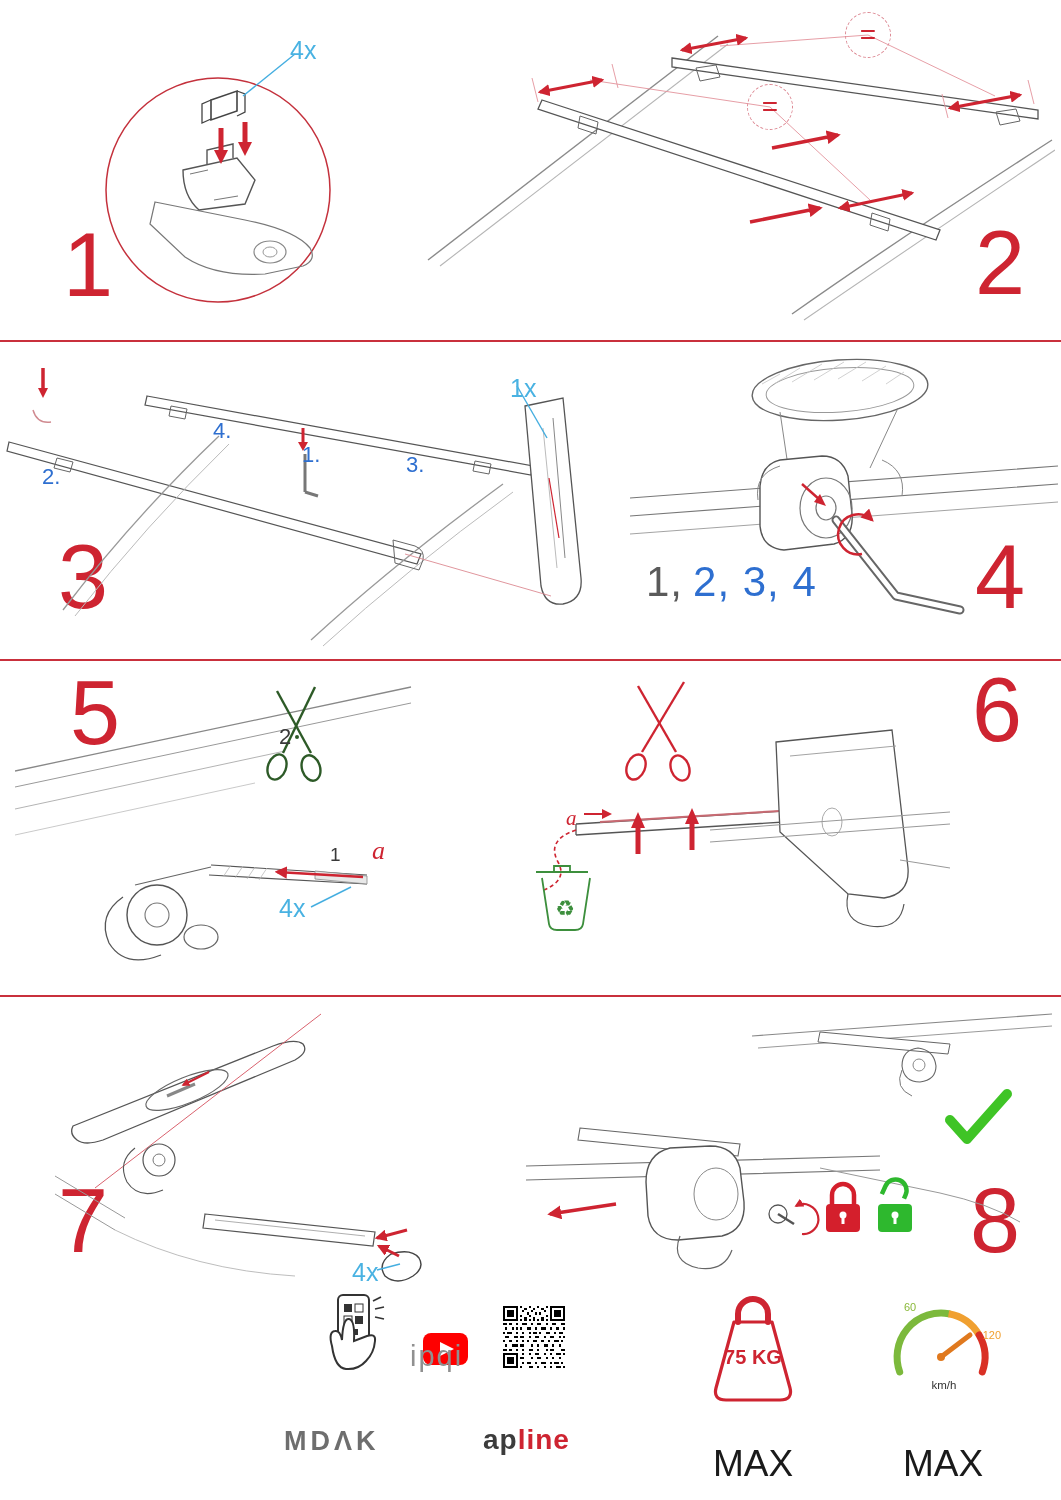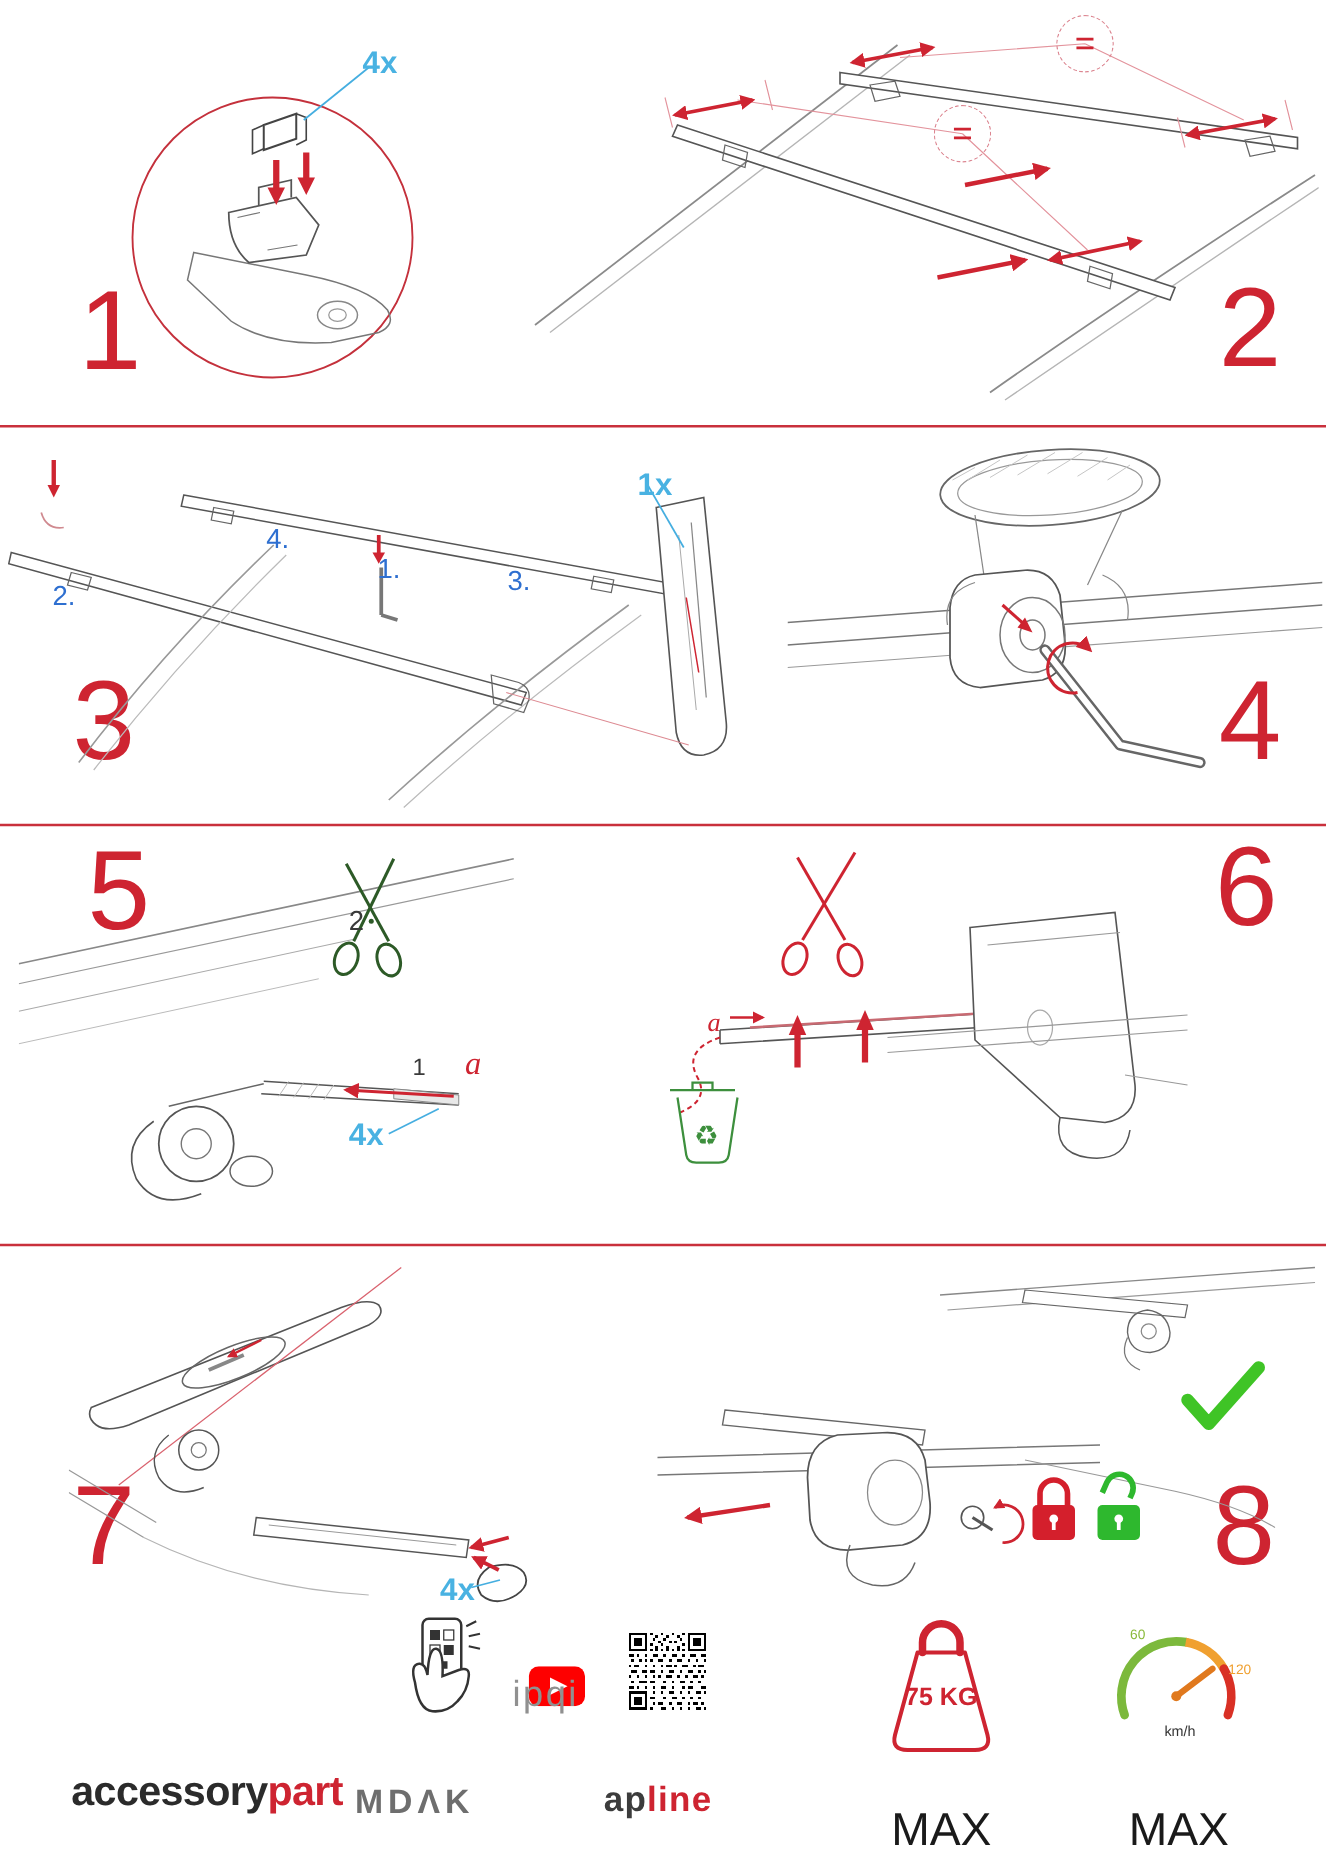--- a/index.html
+++ b/index.html
@@ -2,21 +2,21 @@
 <html><head>
 <meta charset="utf-8">
 <style>
   * { margin:0; padding:0; box-sizing:border-box; }
   html,body { background:#ffffff; }
   body { font-family:"Liberation Sans", sans-serif; }
   .page { position:relative; width:1061px; height:1500px; background:#fff; margin:0 auto; overflow:hidden; }
   .abs { position:absolute; }
   .divider { position:absolute; left:0; width:100%; height:2px; background:#c9303c; }
   .step-num { position:absolute; font-size:90px; font-weight:300; line-height:1; color:#ce2431; letter-spacing:-2px; }
-  .qty { position:absolute; color:#49b2e2; font-size:25px;font-weight:bold; }
+  .qty { position:absolute; color:#49b2e2; font-size:25px; }
   .blue-sub { position:absolute; color:#2e6fd0; font-size:22px; }
   .dark-label { position:absolute; color:#3a3a3a; }
   .red-serif { position:absolute; color:#ce2431; font-family:"Liberation Serif", serif; font-style:italic; }
   .eq-badge { position:absolute; width:46px; height:46px; border:1.6px dashed #dc8691; border-radius:50%;
               display:flex; align-items:center; justify-content:center; color:#ce2431; font-size:28px; }
   .seq { position:absolute; font-size:42px; letter-spacing:1px; }
   .seq .done { color:#5a5a5a; }
   .seq .todo { color:#2e6fd0; margin-left:10px; }
   .product-name { position:absolute; left:56px; top:1322px; font-size:57px; font-weight:600; color:#26225c; letter-spacing:1px; }
   .brand { position:absolute; left:57px; top:1414px; font-size:33px; font-weight:700; letter-spacing:-0.5px; }
@@ -161,20 +161,23 @@
     <g fill="#ce2431">
       <line x1="172" y1="136" x2="190" y2="152" stroke="#ce2431" stroke-width="2.5"></line>
       <polygon points="196,158 184,154 190,146"></polygon>
     </g>
     <g>
       <path d="M206 172 L266 248 L330 262" stroke="#666" stroke-width="9" fill="none" stroke-linejoin="round" stroke-linecap="round"></path>
       <path d="M206 172 L266 248 L330 262" stroke="#fff" stroke-width="5" fill="none" stroke-linejoin="round" stroke-linecap="round"></path>
     </g>
     <path d="M232 206 a20 20 0 1 1 10 -34" fill="none" stroke="#ce2431" stroke-width="2.5" marker-end="url(#ar4)"></path>
   </svg>
+  <div class="seq" style="left:646px; top:558px;">
+    <span class="done">1,</span><span class="todo">2, 3, 4</span>
+  </div>
 
   <div class="divider" style="top:659px;"></div>
 
   <div class="step-num" style="left:70px; top:668px;">5</div>
   <div class="step-num" style="left:972px; top:665px;">6</div>
 
   <svg class="abs" style="left:15px; top:675px;" width="400" height="315" viewBox="0 0 400 315">
     <defs>
       <marker id="ar5" viewBox="0 0 10 10" refX="8" refY="5" markerWidth="5" markerHeight="5" orient="auto-start-reverse">
         <path d="M0 0L10 5L0 10z" fill="#ce2431"></path>
@@ -309,23 +312,20 @@
       <rect x="321.5" y="207" width="3" height="9" fill="#fff"></rect>
     </g>
     <g>
       <path d="M364 196 v-9 a11 11 0 0 1 22 0 v4" fill="none" stroke="#2eb82e" stroke-width="4.5" transform="rotate(24 386 186)"></path>
       <rect x="358" y="196" width="34" height="28" rx="4" fill="#2eb82e"></rect>
       <circle cx="375" cy="207" r="3.5" fill="#fff"></circle>
       <rect x="373.5" y="207" width="3" height="9" fill="#fff"></rect>
     </g>
   </svg>
 
-  <div class="brand">
-    <span class="dark">accessory</span><span class="red">part</span>
-  </div>
 
   <svg class="abs" style="left:318px; top:1292px;" width="68" height="85" viewBox="0 0 68 85">
     <rect x="20" y="3" width="31" height="52" rx="5" fill="#fff" stroke="#333" stroke-width="2"></rect>
     <rect x="26" y="12" width="8" height="8" fill="#333"></rect>
     <rect x="37" y="12" width="8" height="8" fill="none" stroke="#333"></rect>
     <rect x="26" y="24" width="8" height="8" fill="none" stroke="#333"></rect>
     <rect x="37" y="24" width="8" height="8" fill="#333"></rect>
     <rect x="30" y="37" width="10" height="6" fill="#333"></rect>
     <line x1="55" y1="9" x2="63" y2="5" stroke="#333" stroke-width="1.6"></line>
     <line x1="57" y1="17" x2="66" y2="15" stroke="#333" stroke-width="1.6"></line>

